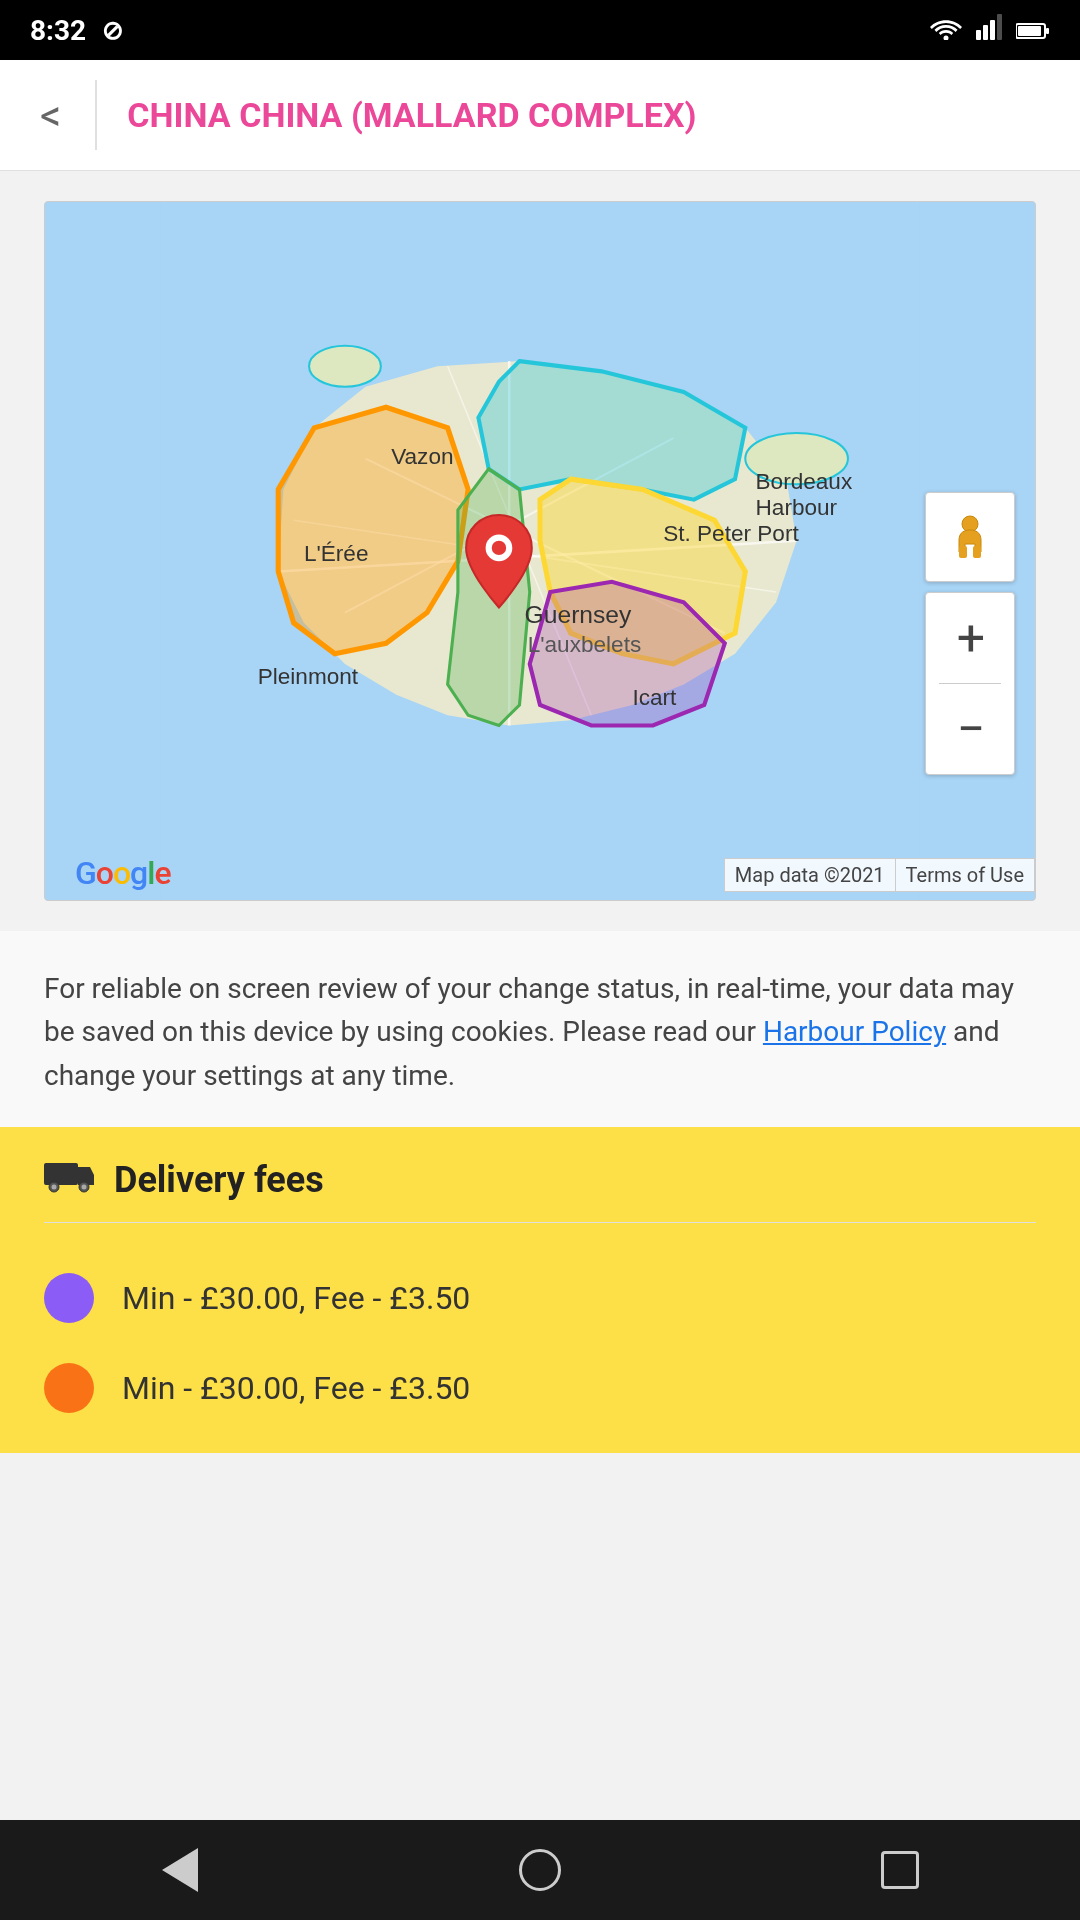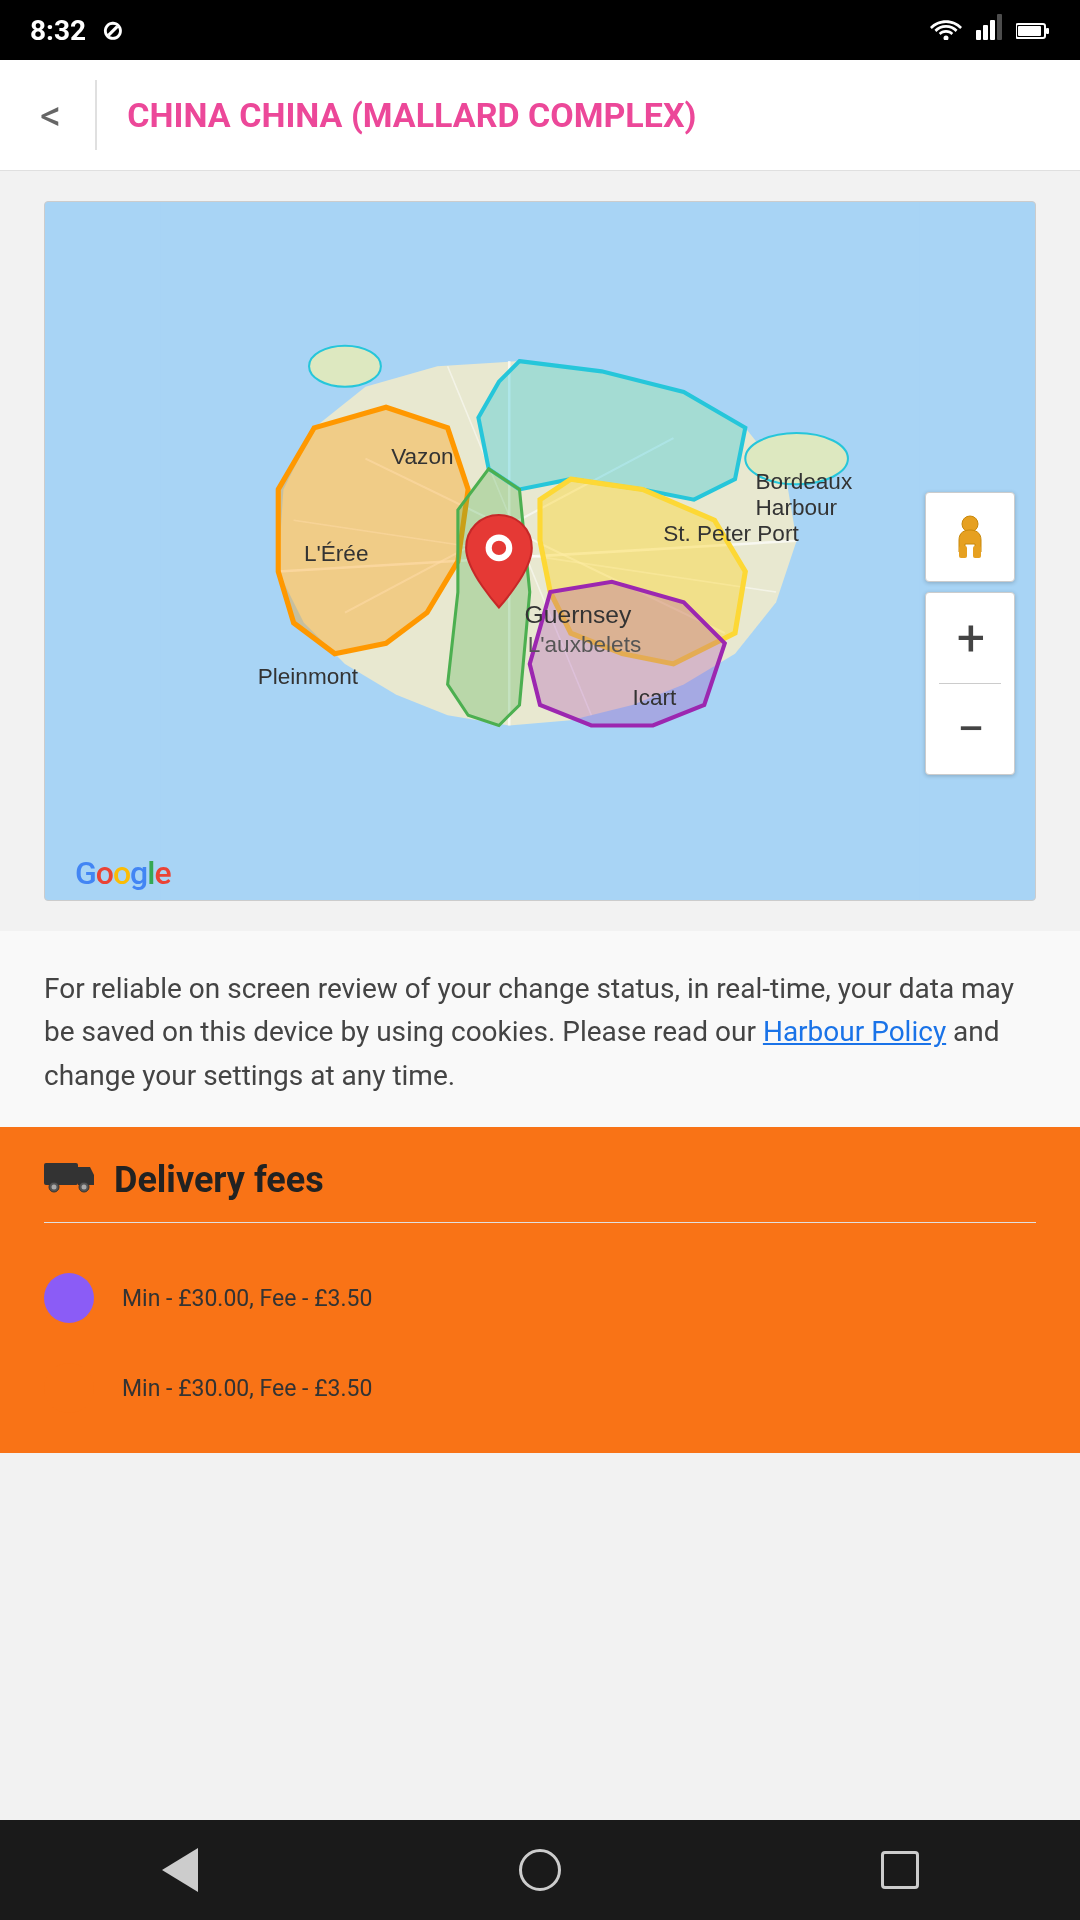--- a/index.html
+++ b/index.html
@@ -174,21 +174,21 @@
       line-height: 1.55;
       background: #f9f9f9;
     }
     .cookie-link {
       color: #1a73e8;
       text-decoration: underline;
     }
 
     
     .delivery-fees-section {
-      background: #f97316;
+      background: #fde047;
       padding: 30px 44px 20px;
     }
     .delivery-fees-header {
       display: flex;
       align-items: center;
       gap: 18px;
       margin-bottom: 20px;
     }
     .delivery-truck-icon {
       font-size: 38px;
@@ -203,21 +203,21 @@
       background: #e0e0e0;
       margin: 0 0 30px 0;
     }
 
     
     .fee-item {
       display: flex;
       align-items: center;
       gap: 28px;
       padding: 20px 0;
-      font-size: 23px;
+      font-size: 32px;
       color: #333;
     }
     .fee-dot {
       width: 50px;
       height: 50px;
       border-radius: 50%;
       flex-shrink: 0;
     }
     .fee-dot-purple { background: #8B5CF6; }
     .fee-dot-orange { background: #F97316; }
@@ -370,20 +370,24 @@
   </div>
 
   
   <div class="map-attribution">
     <span class="google-logo">
       <span class="g">G</span><span class="o1">o</span><span class="o2">o</span><span class="g2">g</span><span class="l">l</span><span class="e">e</span>
     </span>
   </div>
 
   
+  <div class="map-data-credit">
+    <span>Map data ©2021</span>
+    <span class="terms">Terms of Use</span>
+  </div>
 </div>
 
 <div class="cookie-notice">
   <span>For reliable on screen review of your change status, in real-time, your data may be saved on this device by using cookies. Please read our </span><span class="cookie-link">Harbour Policy</span><span> and change your settings at any time.</span>
 </div>
 
 <div class="delivery-fees-section">
   <div class="delivery-fees-header">
     <span class="delivery-truck-icon">
       <svg width="52" height="36" viewBox="0 0 52 36" fill="none" xmlns="http://www.w3.org/2000/svg">

